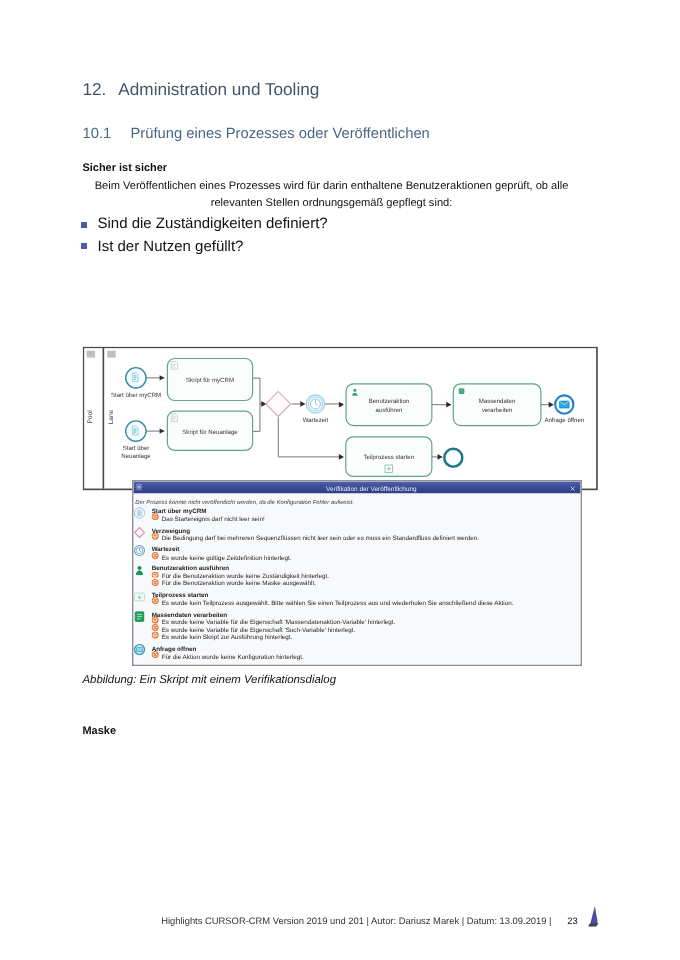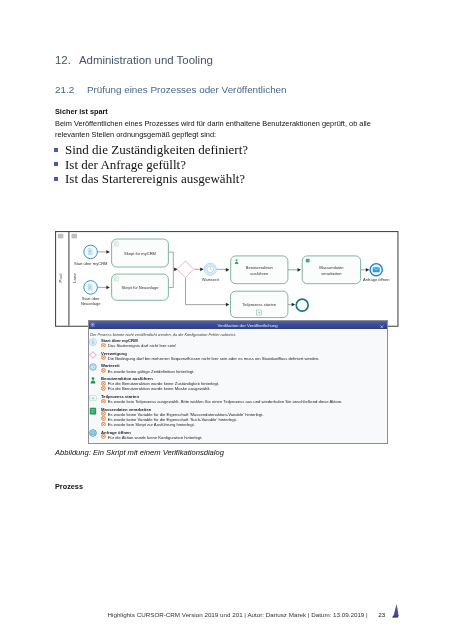--- a/index.html
+++ b/index.html
@@ -8,24 +8,24 @@
   .page{position:relative;width:453px;height:640px;background:#fff;}
 
   .h1{position:absolute;left:55px;top:54px;font-size:11.45px;color:#44546a;white-space:nowrap;}
   .h1 .num{display:inline-block;}
   .h1 .txt{display:inline-block;margin-left:8px;}
   .h2{position:absolute;left:55px;top:83.5px;font-size:9.85px;color:#4a6585;white-space:nowrap;}
   .h2 .num{display:inline-block;width:32px;}
   .h2 .txt{display:inline-block;}
 
   .h3{position:absolute;left:55px;font-size:7.3px;font-weight:bold;color:#111;white-space:nowrap;}
-  .para{position:absolute;left:55px;width:332px;font-size:7.4px;line-height:11.8px;color:#111;}
+  .para{position:absolute;left:55px;width:332px;font-size:7.4px;line-height:11.8px;color:#111;text-align:center;}
 
   .bullets{position:absolute;left:55px;top:144.3px;width:335px;}
-  .bullet{position:relative;padding-left:10px;font-size:13px;line-height:11.2px;color:#111;margin-bottom:3.3px;font-family:Liberation Serif, serif;}
+  .bullet{position:relative;padding-left:10px;font-size:10px;line-height:11.2px;color:#111;margin-bottom:3.3px;}
   .bullet .sq{position:absolute;left:-0.8px;top:3.6px;width:3.9px;height:3.9px;background:#4a5ba8;}
 
   .figure{position:absolute;left:55px;top:231px;width:343.5px;height:213px;overflow:hidden;background:#fff;}
   .fig-svg{display:block;}
   .poollbl{font-family:"Liberation Sans",sans-serif;font-size:4.4px;fill:#444;text-anchor:middle;}
   .tsklbl{font-family:"Liberation Sans",sans-serif;font-size:4.05px;fill:#333;text-anchor:middle;}
   .evtlbl{font-family:"Liberation Sans",sans-serif;font-size:4.05px;fill:#333;text-anchor:middle;}
 
   .dialog{position:absolute;left:32.6px;top:88.8px;width:300px;height:124px;
           background:#f6f7fa;border:0.8px solid #8e8e98;box-sizing:border-box;overflow:hidden;}
@@ -53,31 +53,30 @@
 </head>
 <body>
 
 <div class="page">
 
   <div class="h1">
     <span class="num">12.</span><span class="txt">Administration und Tooling</span>
   </div>
 
   <div class="h2">
-    <span class="num">21.2</span><span class="txt">Prüfung eines Prozesses oder Veröffentlichen</span>
-  </div>
-
-  <div class="h3" style="top:106.5px">Sicher ist spart</div>
+    <span class="num">10.1</span><span class="txt">Prüfung eines Prozesses oder Veröffentlichen</span>
+  </div>
+
+  <div class="h3" style="top:106.5px">Sicher ist sicher</div>
 
   <div class="para" style="top:117.5px">Beim Veröffentlichen eines Prozesses wird für darin enthaltene Benutzeraktionen geprüft, ob alle relevanten Stellen ordnungsgemäß gepflegt sind:</div>
 
   <div class="bullets">
       <div class="bullet"><span class="sq"></span><span>Sind die Zuständigkeiten definiert?</span></div>
-      <div class="bullet"><span class="sq"></span><span>Ist der Anfrage gefüllt?</span></div>
-      <div class="bullet"><span class="sq"></span><span>Ist das Starterereignis ausgewählt?</span></div>
+      <div class="bullet"><span class="sq"></span><span>Ist der Nutzen gefüllt?</span></div>
     </div>
 
   <div class="figure">
     <svg class="fig-svg" width="343.5" height="213" viewBox="0 0 343.5 213">
       <g>
         <rect x="0.55" y="0.55" width="342.4" height="94.7" fill="#ffffff" stroke="#4a4a4a" stroke-width="1.1"></rect>
       </g>
       <g>
         <line x1="13.9" y1="0.5" x2="13.9" y2="94.8" stroke="#4a4a4a" stroke-width="1.1"></line>
         <rect x="2.8" y="2.8" width="5.6" height="4.6" fill="#bfbfbf"></rect>
@@ -316,21 +315,21 @@
                 </svg></span>
               <div class="grp-msg" style="top: 96.7px;">Für die Aktion wurde keine Konfiguration hinterlegt.</div>
             </div>
           </div>
       </div>
     </div>
   </div>
 
   <div class="caption">Abbildung: Ein Skript mit einem Verifikationsdialog</div>
 
-  <div class="h3" style="top:481.5px">Prozess</div>
+  <div class="h3" style="top:481.5px">Maske</div>
 
   <div class="logo">
     <svg width="16" height="20" viewBox="0 0 20 24">
       <path d="M11.9,3.6 L13.9,14.2 L14.2,17.9 L8.2,17.9 L9.8,11.6 Z" fill="#4746a0"></path>
       <path d="M11.9,3.6 L12.9,9.6 L10.9,9.3 Z" fill="#61636f"></path>
       <path d="M11.6,8.2 L13.6,14.8 L14.1,17.9 L9.1,17.9 Z" fill="#4a4bad"></path>
       <path d="M6.3,20.2 L8.0,17.6 L15.2,17.6 L12.9,20.2 Z" fill="#3c3c4a"></path>
       <path d="M6.3,20.2 L14.6,19.5 L12.9,20.5 L7.2,20.6 Z" fill="#7a7689"></path>
     </svg>
   </div>

